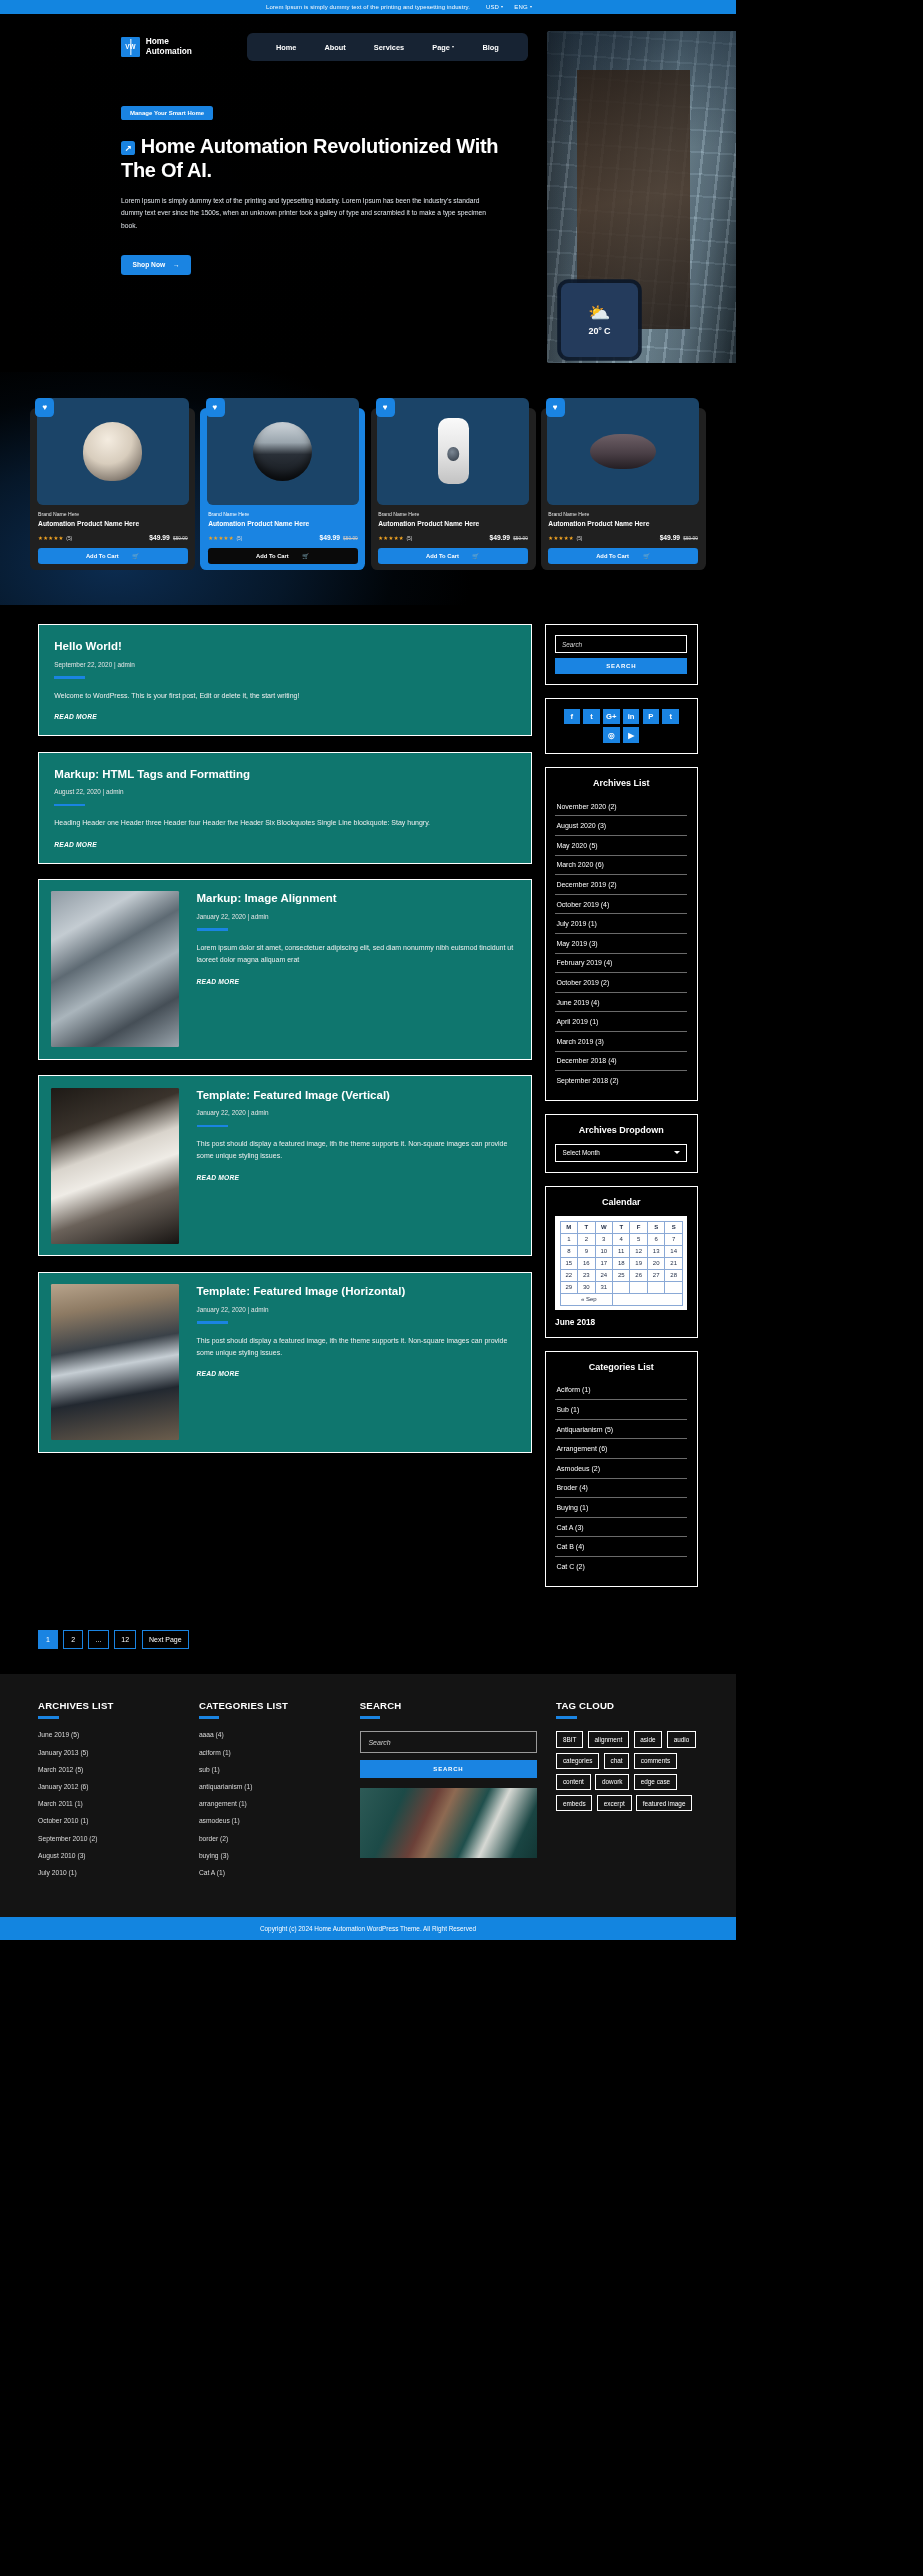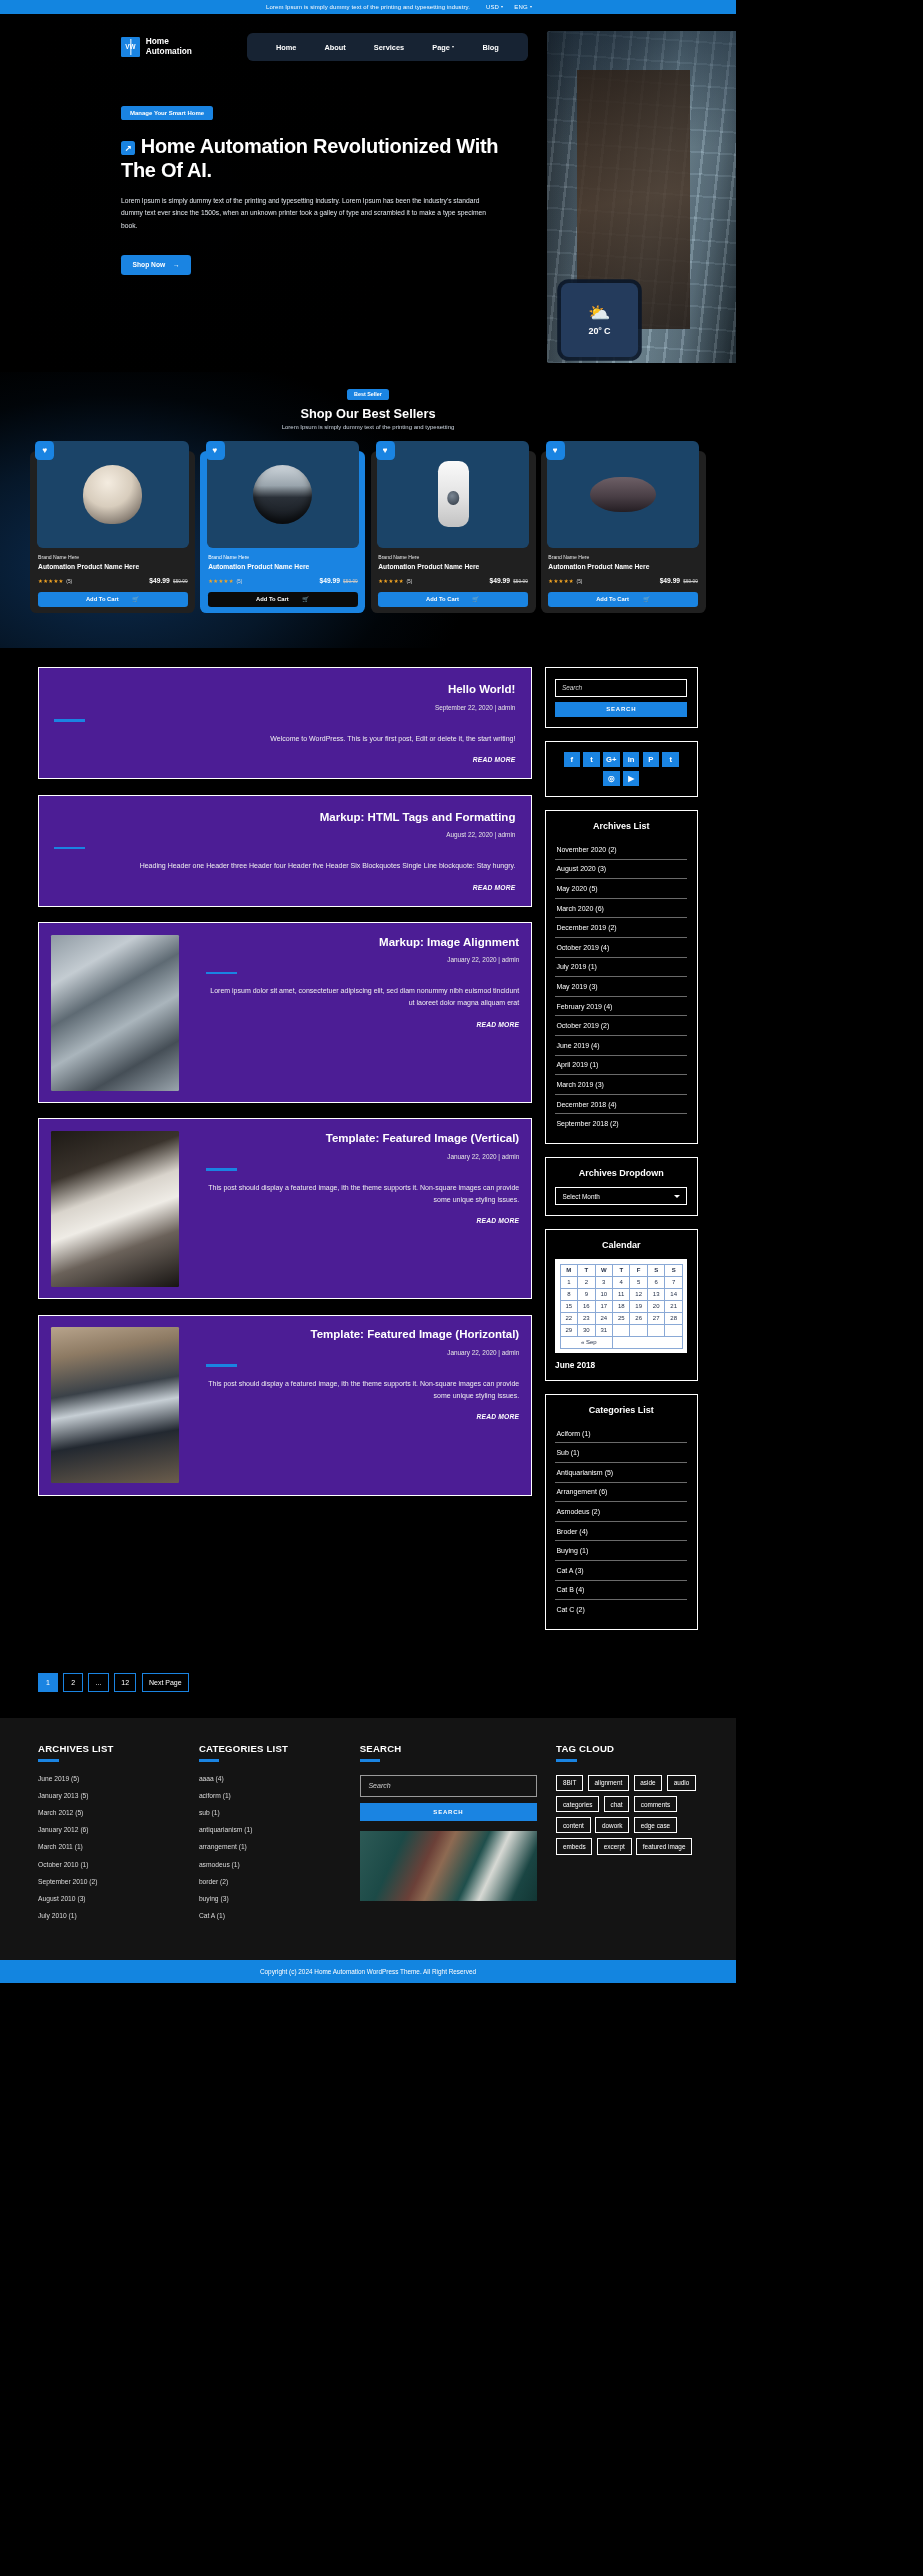--- a/index.html
+++ b/index.html
@@ -154,23 +154,23 @@
   }
   .pcard.featured .btn-cart { background: #0a0a0a; }
   .pcard.featured .pbody .pbrand, .pcard.featured .pname { color: #fff; }
 
   
   .content { display: flex; gap: 12.8px; padding: 19px 38px 25.6px; background: #000; }
   .posts { width: 595px; }
   .sidebar { width: 185px; }
 
   .post {
-    border: 0.6px solid #fff; padding: 14px 15.3px; margin-bottom: 15.3px; background: #4c1d95; text-align: right;
-  }
-  .post.with-img { display: flex; gap: 27px; align-items: flex-start; padding: 11.5px; }
+    border: 0.6px solid #fff; padding: 14px 15.3px; margin-bottom: 15.3px; background: #0f766e;
+  }
+  .post.with-img { display: flex; gap: 18px; align-items: flex-start; padding: 11.5px; }
   .post-title { font-size: 11.5px; font-weight: bold; color: #fff; line-height: 14.7px; }
   .post-meta { font-size: 6.4px; color: #e6e6e6; margin-top: 7px; }
   .rule { width: 31px; height: 2.6px; background: #1a84e2; margin: 8.3px 0 11px; }
   .post-body { font-size: 7px; line-height: 12px; color: #f0f0f0; }
   .read-more { display: inline-block; margin-top: 11.5px; font-size: 6.7px; font-style: italic; font-weight: bold; color: #fff; text-decoration: none; letter-spacing: 0.2px; }
   .thumb { width: 128px; height: 156px; flex: 0 0 128px; overflow: hidden; border-radius: 1.3px; }
   .thumb-cam { background: linear-gradient(150deg, #8f9aa3 0%, #c4ccd2 22%, #5e6a73 40%, #aab5bc 58%, #454e56 78%, #9aa5ad 100%); }
   .thumb-remote { background: linear-gradient(160deg, #1e1a16 0%, #3a332c 25%, #d9d4cc 42%, #efece6 55%, #6b625a 72%, #171412 100%); }
   .thumb-vac { background: linear-gradient(170deg, #b8a48c 0%, #8d7a63 18%, #3a4148 40%, #c6ced4 52%, #222830 70%, #6b5d4c 100%); }
   .post-text { flex: 1; }
@@ -320,25 +320,20 @@
 
     <div class="weather-card">
       <div class="weather-icon">⛅</div>
       <div class="weather-temp">
         <span>20</span><sup>o</sup> <span>C</span>
       </div>
     </div>
   </div>
 
   <section class="bestsellers">
-    <div class="bs-head">
-      <span class="bs-pill">Best Seller</span>
-      <div class="bs-title">Shop Our Best Sellers</div>
-      <div class="bs-sub">Lorem Ipsum is simply dummy text of the printing and typesetting</div>
-    </div>
     <div class="products" id="products">
         <div class="pcard">
           <div class="fav">♥</div>
           <div class="pimg">
             <div class="prod-shape shape-cam"></div>
           </div>
           <div class="pbody">
             <div class="pbrand">Brand Name Here</div>
             <div class="pname">Automation Product Name Here</div>
             <div class="prow">

